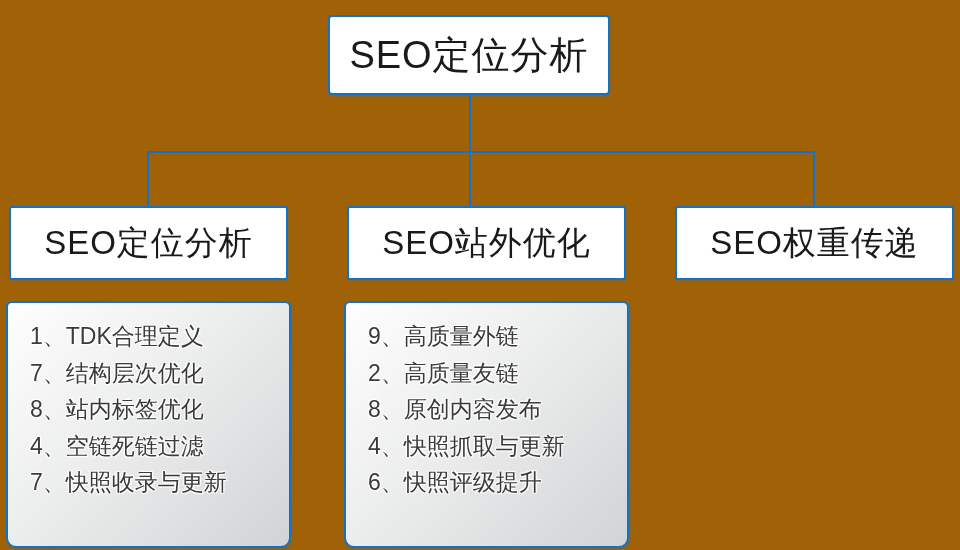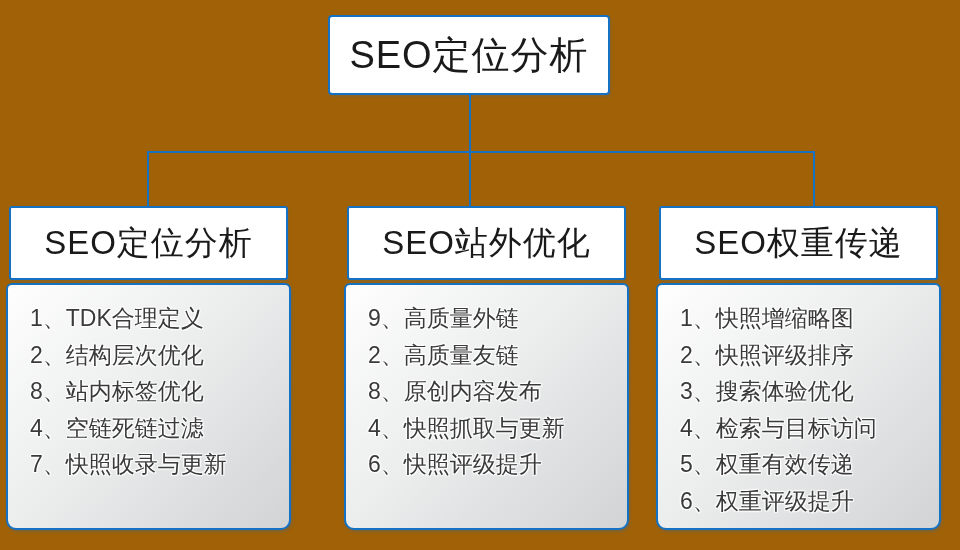--- a/index.html
+++ b/index.html
@@ -35,32 +35,32 @@
     display:flex;align-items:center;justify-content:center;
     box-shadow:1px 2px 3px rgba(21,113,195,0.18);
   }
   .root-box .title{
     font-size:38px;color:var(--header-text);letter-spacing:1px;white-space:nowrap;
   }
   
   .column{position:absolute;top:206px;width:285px;}
   #col-onsite{left:6px;}
   #col-offsite{left:344px;}
-  #col-weight{left:656px;}
+  #col-weight{left:672px;text-align:right;}
   .header-box{
     margin:0 3px;height:74px;
     background:#ffffff;border:2px solid var(--accent);border-radius:3px;
     display:flex;align-items:center;justify-content:center;
     box-shadow:1px 2px 2px rgba(21,113,195,0.15);
   }
   .header-box .title{
     font-size:33px;color:var(--header-text);letter-spacing:1px;white-space:nowrap;
   }
   .list-box{
-    margin-top:3px;height:247px;
+    margin-top:21px;height:247px;
     border:2px solid var(--accent);
     border-radius:6px 6px 10px 10px;
     background:linear-gradient(135deg,var(--list-grad-start) 0%,var(--list-grad-mid) 45%,var(--list-grad-end) 100%);
     box-shadow:1px 2px 3px rgba(60,100,140,0.35);
     overflow:hidden;
   }
   .list-box ul{
     list-style:none;
     padding:15px 8px 0 22px;
   }
@@ -85,21 +85,21 @@
     <span class="title">SEO定位分析</span>
   </div>
 
   <div class="column" id="col-onsite">
     <div class="header-box">
       <span class="title">SEO定位分析</span>
     </div>
     <div class="list-box">
       <ul>
           <li>1、TDK合理定义</li>
-          <li>2、结构层次优化</li>
+          <li>7、结构层次优化</li>
           <li>8、站内标签优化</li>
           <li>4、空链死链过滤</li>
           <li>7、快照收录与更新</li>
         </ul>
     </div>
   </div>
 
   <div class="column" id="col-offsite">
     <div class="header-box">
       <span class="title">SEO站外优化</span>
@@ -112,25 +112,15 @@
           <li>4、快照抓取与更新</li>
           <li>6、快照评级提升</li>
         </ul>
     </div>
   </div>
 
   <div class="column" id="col-weight">
     <div class="header-box">
       <span class="title">SEO权重传递</span>
     </div>
-    <div class="list-box">
-      <ul>
-          <li>1、快照增缩略图</li>
-          <li>2、快照评级排序</li>
-          <li>3、搜索体验优化</li>
-          <li>4、检索与目标访问</li>
-          <li>5、权重有效传递</li>
-          <li>6、权重评级提升</li>
-        </ul>
-    </div>
   </div>
 
 </div>
 
 </body></html>

